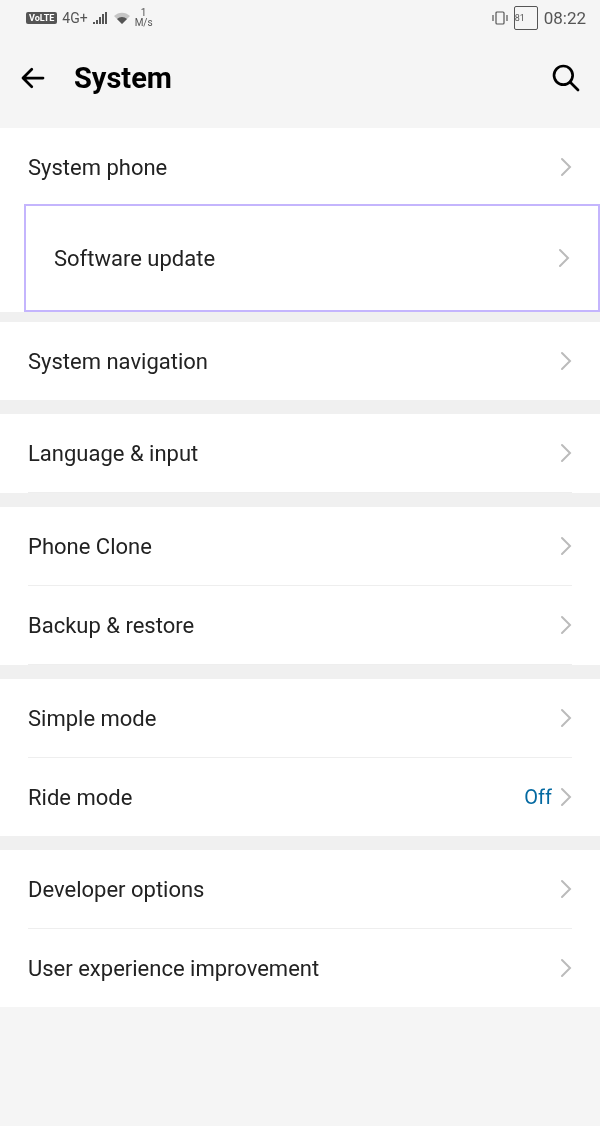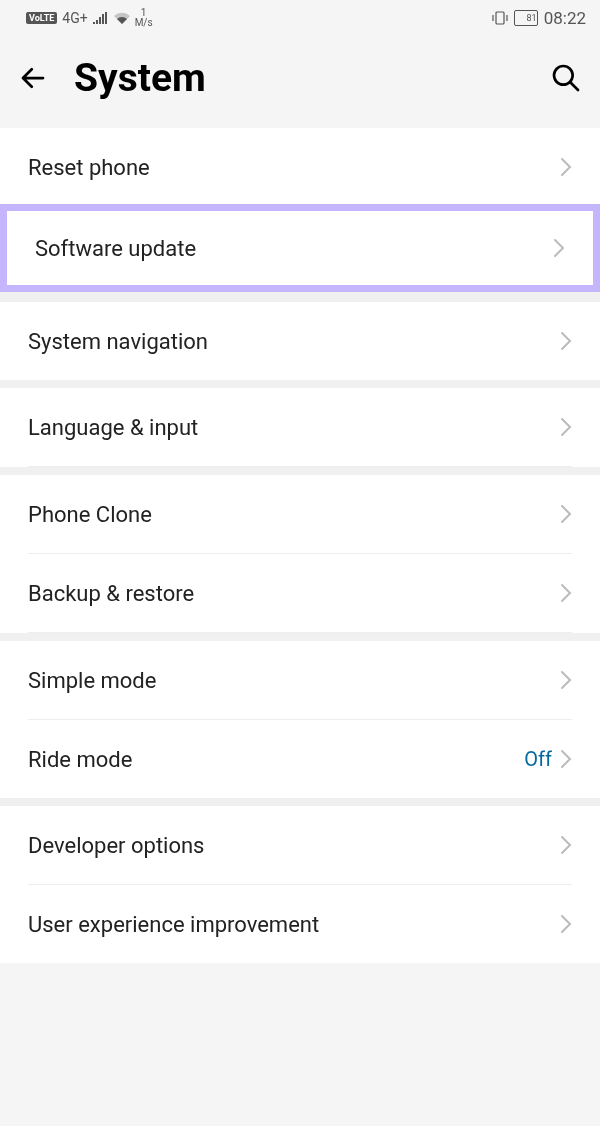--- a/index.html
+++ b/index.html
@@ -28,44 +28,44 @@
       padding: 1px 3px;
       border-radius: 2px;
       font-weight: bold;
     }
     .signal-text { font-size: 14px; line-height: 1; }
     .speed-text { font-size: 10px; line-height: 1; text-align: center; }
     .status-right { display: flex; align-items: center; gap: 6px; }
     .battery-box {
       border: 1px solid #555;
       width: 24px;
-      height: 16px;
+      height: 24px;
       border-radius: 2px;
       position: relative;
       display: flex;
       align-items: center;
-      justify-content: flex-end;
+      justify-content: flex-start;
       font-size: 9px;
     }
     .header {
       height: 92px;
       background: #f5f5f5;
       display: flex;
       align-items: center;
       padding: 0 18px 8px 18px;
     }
     .title {
-      font-size: 39px;
+      font-size: 29px;
       font-weight: 700;
       color: #000;
       margin-left: 26px;
       flex: 1;
     }
     .content { background: #f0f0f0; }
-    .group { background: #fff; margin-bottom: 8px; }
+    .group { background: #fff; margin-bottom: 14px; }
     .row {
       display: flex;
       align-items: center;
       padding: 0 28px;
       height: 78px;
       position: relative;
       background: #fff;
     }
     .row-label {
       flex: 1;
@@ -76,23 +76,24 @@
       font-size: 20px;
       color: #0369a1;
       margin-right: 8px;
     }
     .divider {
       height: 1px;
       background: #eee;
       margin: 0 28px;
     }
     .highlight {
-      border: 7px solid #c4b5fd;
-      height: 88px;
+      border: 2px solid #c4b5fd;
+      height: 108px;
       margin-top: -2px;
+      margin-left: 24px;
     }
     .chevron { flex-shrink: 0; }
     svg { display: block; }
   </style>
 </head>
 <body>
 
 <div class="status-bar">
   <div class="status-left">
     <span class="volte-badge">VoLTE</span>
@@ -129,21 +130,21 @@
   <svg width="32" height="32" viewBox="0 0 24 24">
       <circle cx="10" cy="10" r="7" stroke="#000" stroke-width="2" fill="none"></circle>
       <path d="M15 15l6 6" stroke="#000" stroke-width="2" stroke-linecap="round"></path>
     </svg>
 </div>
 
 <div class="content">
 
   <div class="group" style="margin-bottom:0;">
     <div class="row">
-      <span class="row-label">Reset phone</span>
+      <span class="row-label">System phone</span>
       <svg class="chevron" width="12" height="20" viewBox="0 0 12 20">
           <path d="M2 2l8 8-8 8" stroke="#bbb" stroke-width="2" fill="none" stroke-linecap="round"></path>
         </svg>
     </div>
     <div class="row highlight">
       <span class="row-label">Software update</span>
       <svg class="chevron" width="12" height="20" viewBox="0 0 12 20">
           <path d="M2 2l8 8-8 8" stroke="#bbb" stroke-width="2" fill="none" stroke-linecap="round"></path>
         </svg>
     </div>

